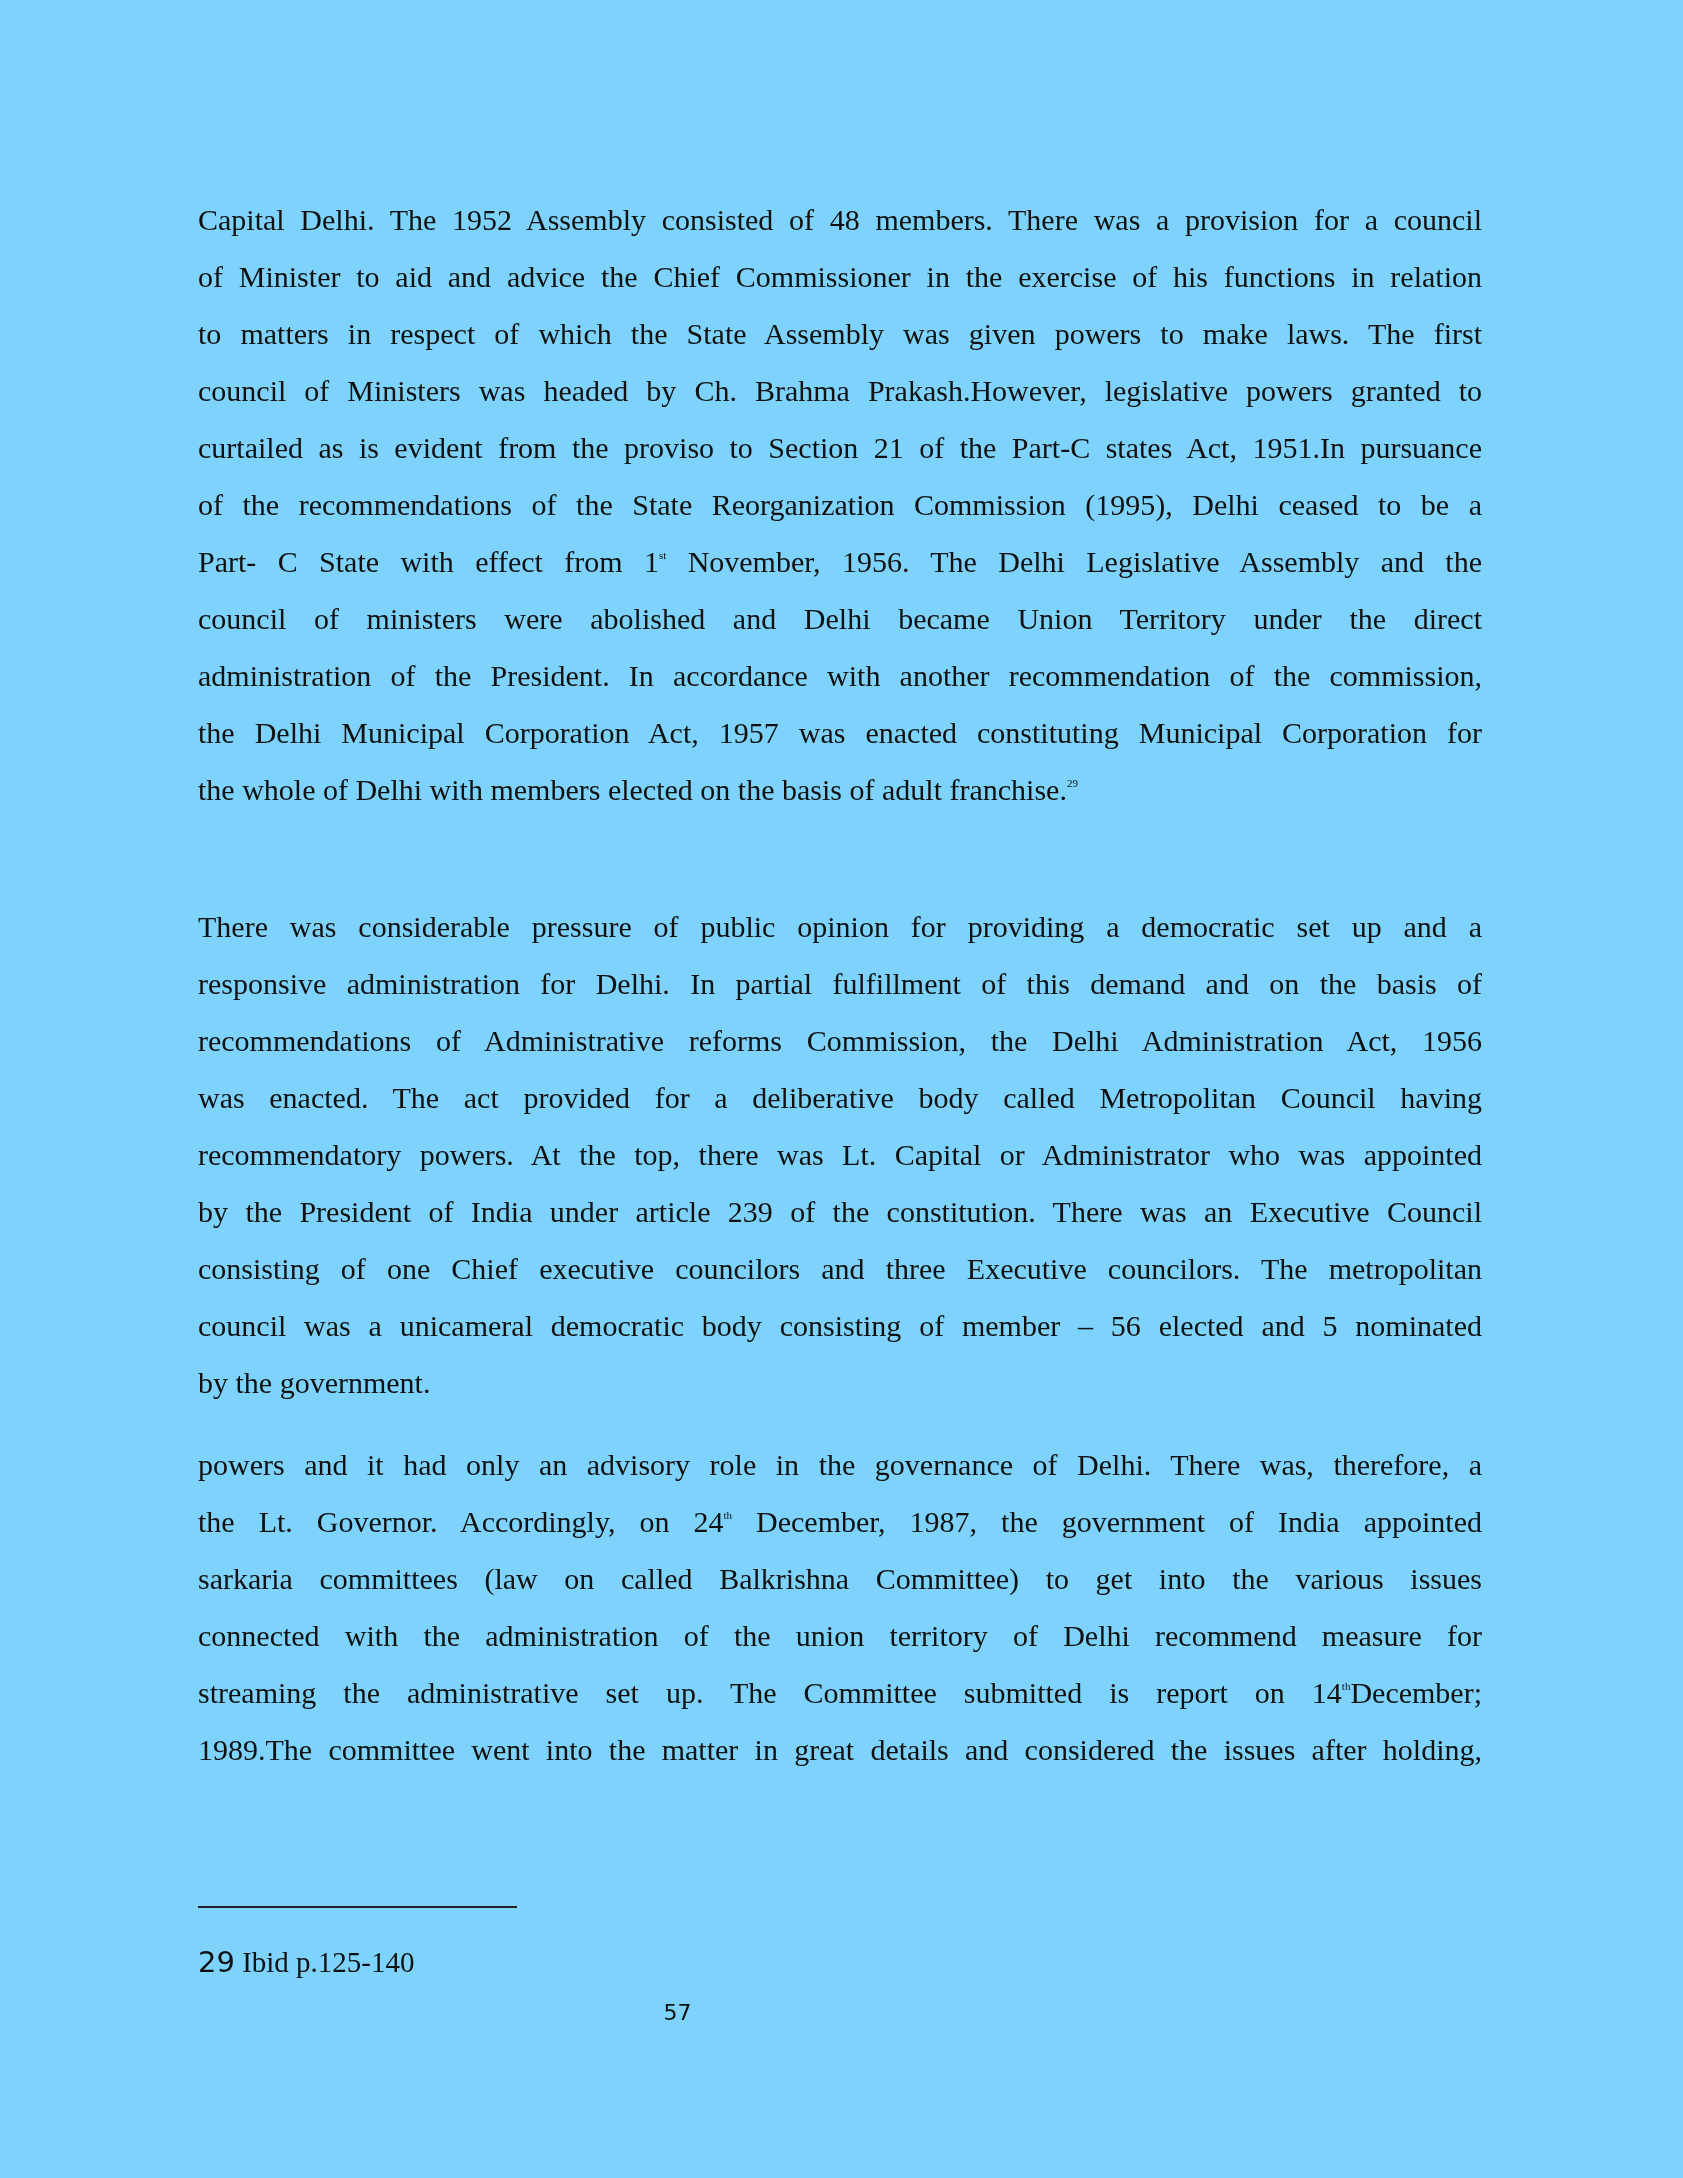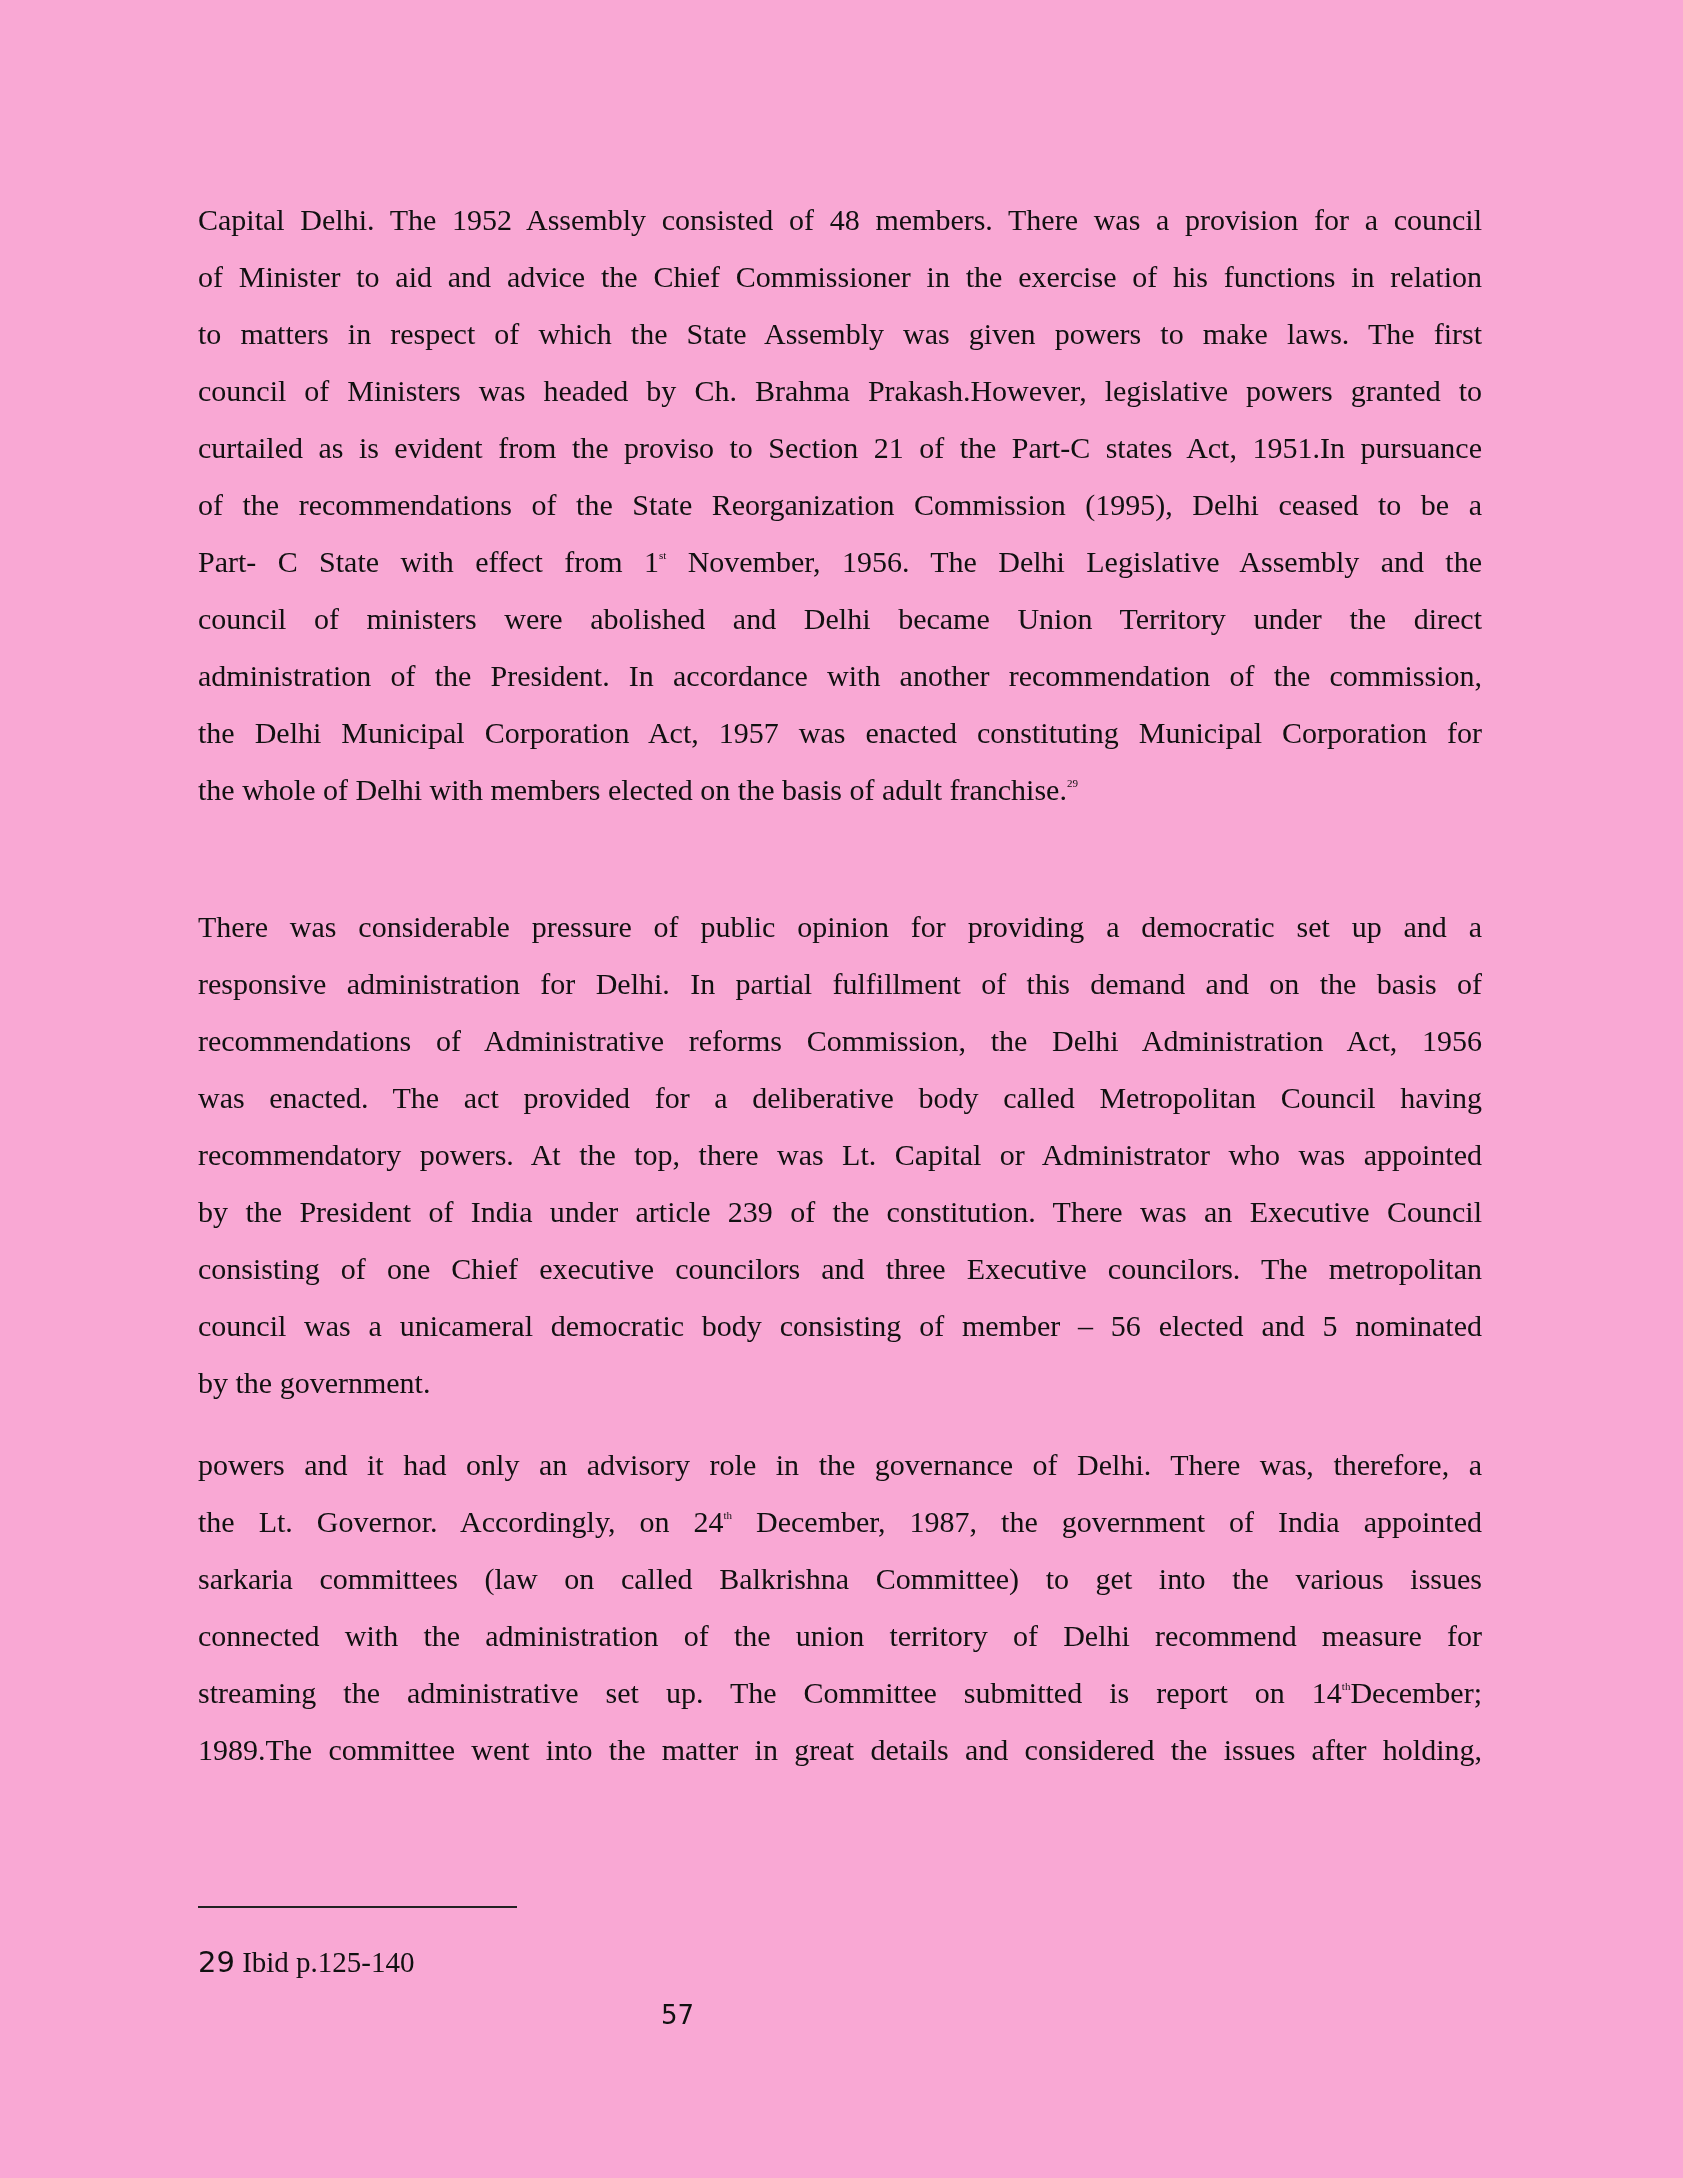--- a/index.html
+++ b/index.html
@@ -1,17 +1,17 @@
 <!DOCTYPE html>
 <html><head>
   <meta charset="utf-8">
   <style>
     html, body { margin: 0; padding: 0; background: #ffffff; }
     body { width: 1683px; height: 2178px; position: relative; overflow: hidden; }
-    .page { position: absolute; left: 0; top: 0; width: 1683px; height: 2178px; background: #f9a8d4; }
+    .page { position: absolute; left: 0; top: 0; width: 1683px; height: 2178px; background: #7dd3fc; }
     .text-block {
       position: absolute;
       left: 198px;
       width: 1284px;
       font-family: "Liberation Serif", serif;
       font-size: 30px;
       color: #111111;
     }
     .line {
       display: block;
@@ -29,21 +29,21 @@
     .footnote-rule {
       position: absolute; left: 198px; top: 1906px; width: 319px; height: 2px; background: #222222;
     }
     .footnote {
       position: absolute; left: 198px; top: 1942px;
       font-family: "Liberation Serif", serif; font-size: 29px; color: #111111; line-height: 40px;
     }
     .footnote .fn-num { font-family: "DejaVu Sans", sans-serif; font-size: 29px; }
     .page-number {
       position: absolute; left: 0; width: 1355px; top: 2000px; text-align: center;
-      font-family: "DejaVu Sans", sans-serif; font-size: 26px; color: #111111;
+      font-family: "DejaVu Sans", sans-serif; font-size: 22px; color: #111111;
     }
   </style>
 </head>
 <body>
 
 <div class="page">
 
   <div class="text-block" id="para1">
     <span class="line">Capital Delhi. The 1952 Assembly consisted of 48 members. There was a provision for a council</span>
     <span class="line">of Minister to aid and advice the Chief Commissioner in the exercise of his functions in relation</span>

